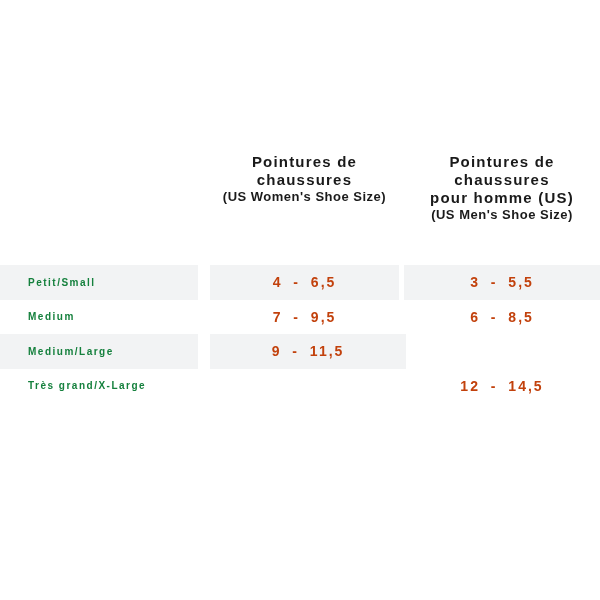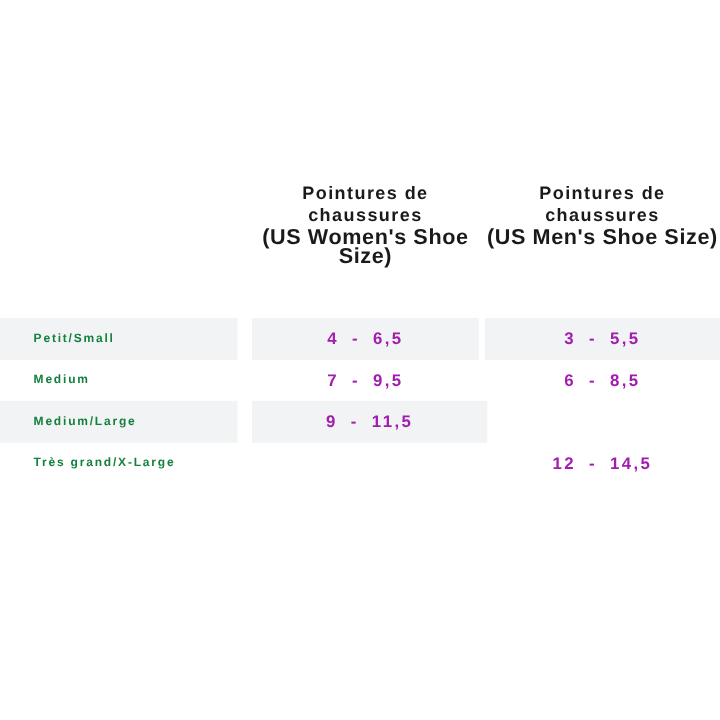--- a/index.html
+++ b/index.html
@@ -36,21 +36,21 @@
     font-weight: 700;
   }
   .hcol.w { width: 189px; margin-right: 5px; flex: 0 0 auto; }
   .hcol.m { width: 196px; flex: 0 0 auto; }
   .h-line {
     font-size: 15px;
     line-height: 18px;
     letter-spacing: 1.2px;
   }
   .h-sub {
-    font-size: 18px;
+    font-size: 13px;
     line-height: 16px;
     letter-spacing: 0.5px;
   }
 
   
   .tbody {
     position: absolute;
     top: 265px;
     left: 0;
     width: 600px;
@@ -76,21 +76,21 @@
     color: #15803d;
     white-space: nowrap;
   }
   .c-w { width: 189px; margin-right: 5px; justify-content: center; }
   .c-m { width: 196px; justify-content: center; }
   .c-val {
     font-weight: 700;
     font-size: 14px;
     letter-spacing: 2px;
     word-spacing: 5px;
-    color: #a21caf;
+    color: #c2410c;
     white-space: nowrap;
   }
   .row.shaded .cell { background: #f2f3f4; }
 </style>
 </head>
 <body>
 
 <div class="stage">
 
   <div class="headers">
@@ -98,20 +98,21 @@
 
     <div class="hcol w">
       <div class="h-line">Pointures de</div>
       <div class="h-line">chaussures</div>
       <div class="h-sub">(US Women's Shoe Size)</div>
     </div>
 
     <div class="hcol m">
       <div class="h-line">Pointures de</div>
       <div class="h-line">chaussures</div>
+      <div class="h-line">pour homme (US)</div>
       <div class="h-sub">(US Men's Shoe Size)</div>
     </div>
   </div>
 
   <div class="tbody">
 
     <div class="row shaded">
       <div class="cell c-label">Petit/Small</div>
       <div class="cell c-w c-val">4 - 6,5</div>
       <div class="cell c-m c-val">3 - 5,5</div>

